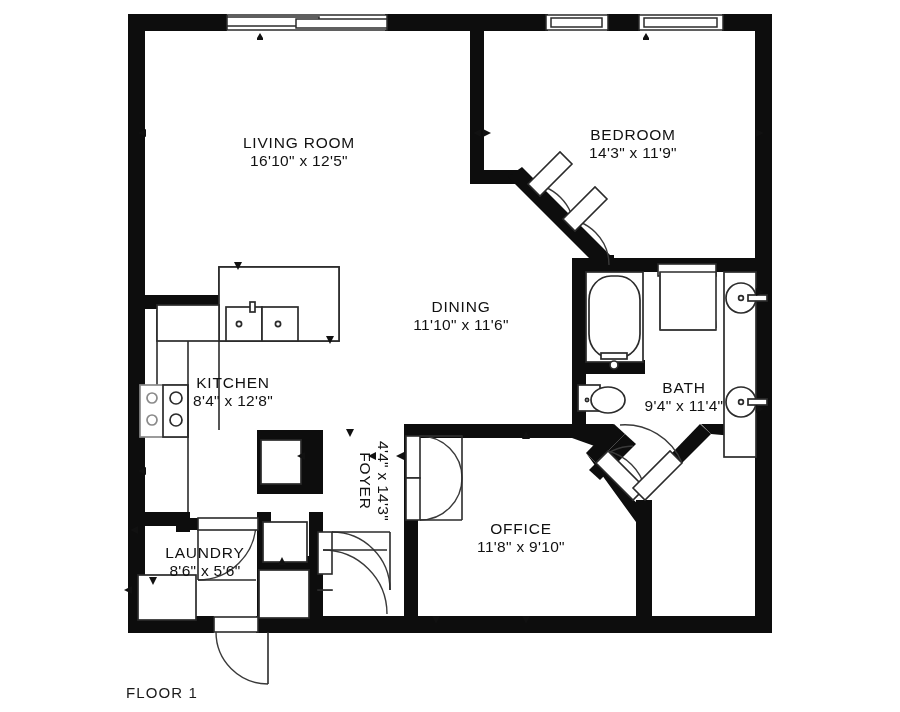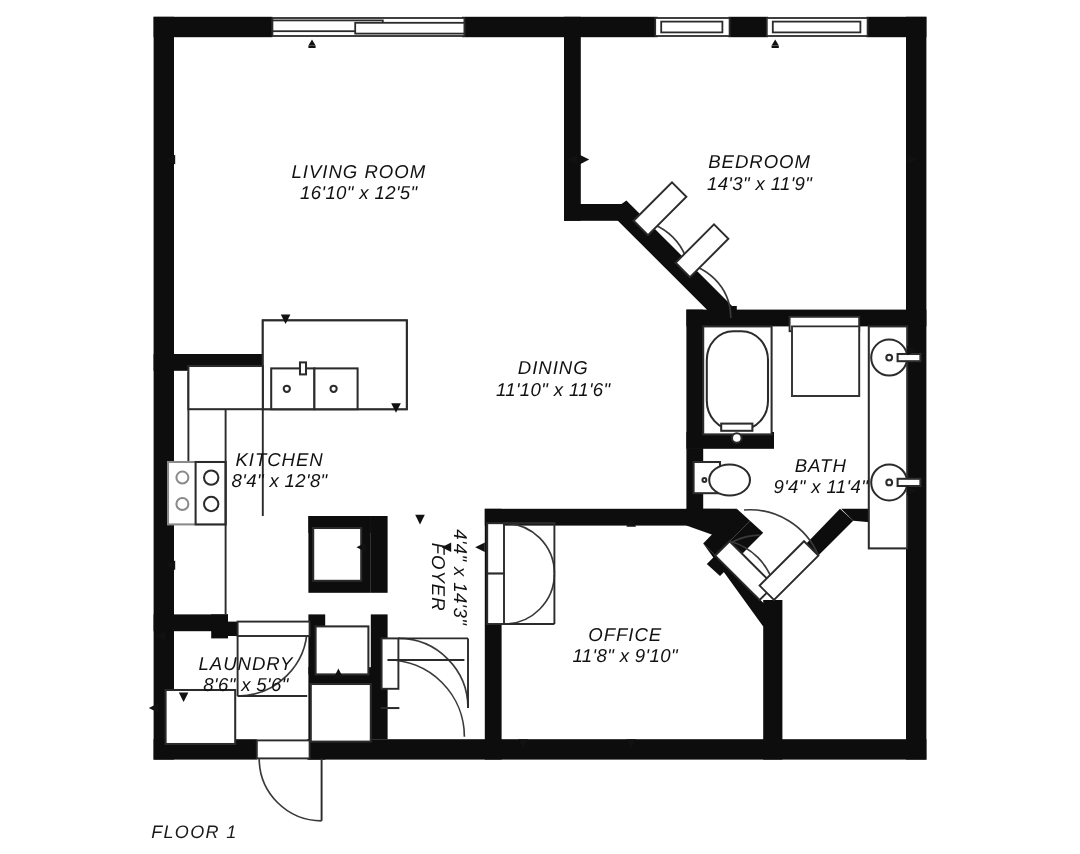--- a/index.html
+++ b/index.html
@@ -12,21 +12,20 @@
     height: 712px;
     font-family: "Liberation Sans", sans-serif;
     position: relative;
     overflow: hidden;
   }
   #floorplan-root {
     position: absolute;
     left: 0; top: 0;
     width: 900px;
     height: 712px;
-    font-style: italic;
   }
   svg.plan {
     display: block;
     width: 900px;
     height: 712px;
   }
   .wall      { fill: #0d0d0d; }
   .thinline  { fill: none; stroke: #2b2b2b; stroke-width: 1.6; }
   .fixline   { fill: #ffffff; stroke: #2b2b2b; stroke-width: 1.7; }
   .fixline-g { fill: #ffffff; stroke: #8a8a8a; stroke-width: 1.7; }

